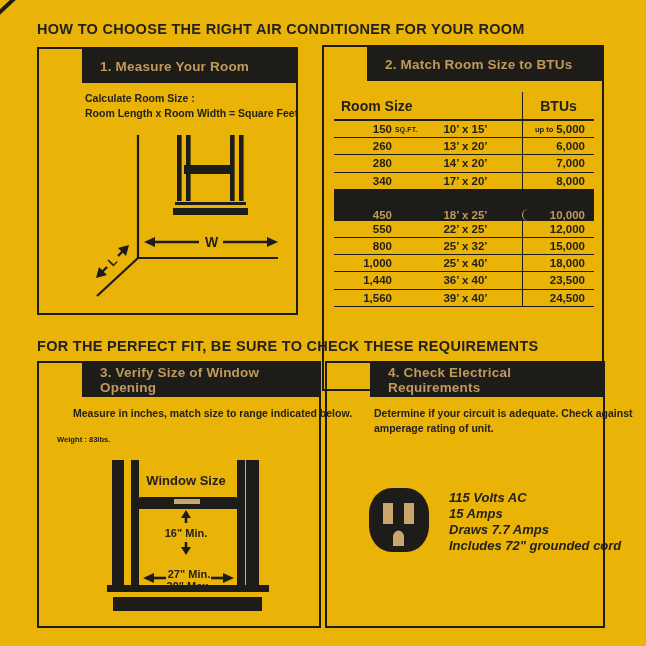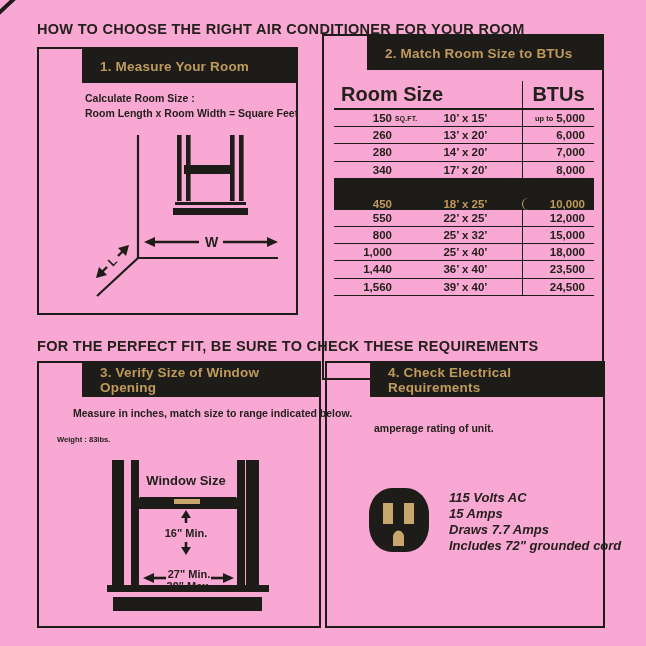--- a/index.html
+++ b/index.html
@@ -1,36 +1,36 @@
 <!DOCTYPE html>
 <html><head>
 <meta charset="utf-8">
 <style>
   html,body { margin:0; padding:0; }
   .stage {
     position:relative; width:646px; height:646px;
-    background:#f9a8d4; overflow:hidden;
+    background:#eab308; overflow:hidden;
     font-family:"Liberation Sans", sans-serif;
     font-weight:bold; color:#24211c;
   }
   .abs { position:absolute; }
   .section-title { font-size:14.5px; letter-spacing:0.3px; color:#24211c; white-space:nowrap; }
   .panel { position:absolute; border:2px solid #1e1c19; box-sizing:border-box;padding-left:43px; }
   .panel-header {
     height:34px; background:#1e1c19; color:#bf9a5b;
     display:flex; align-items:center; padding-left:18px;
     font-size:13.5px; letter-spacing:0.2px;
   }
   .body-note { font-size:10.5px; line-height:15px; white-space:nowrap;margin-left:28px; }
   .fine-note { font-size:7.6px; line-height:10px; white-space:nowrap; }
 
   
   .btu-table { position:absolute; left:10px; top:45px; width:260px; }
   .t-row { display:flex; align-items:stretch; }
-  .t-head { height:27px; border-bottom:2px solid #1e1c19; font-size:20px; }
+  .t-head { height:27px; border-bottom:2px solid #1e1c19; font-size:14px; }
   .t-head .h1 { flex:1; display:flex; align-items:center; padding-left:7px; }
   .t-head .h2 { width:72px; border-left:1.6px solid #1e1c19; display:flex; align-items:center; justify-content:center; box-sizing:border-box; }
   .d-row { height:16.2px; border-bottom:1.3px solid #1e1c19; font-size:11.5px; }
   .c-sqft { width:58px; display:flex; align-items:center; justify-content:flex-end; }
   .c-unit { width:26px; display:flex; align-items:center; padding-left:3px; font-size:6.8px; letter-spacing:0.2px; }
   .c-dims { flex:1; display:flex; align-items:center; justify-content:center; padding-right:12px; }
   .c-btu  { width:72px; border-left:1.3px solid #1e1c19; display:flex; align-items:center; justify-content:flex-end; padding-right:9px; box-sizing:border-box; }
   .up-to { font-size:7.5px; margin-right:3px; }
   .d-row.hl { height:31px; background:#1e1c19; color:#c09a5b; border-bottom:none;align-items:flex-end; }
   .d-row.hl .c-btu { border-left-color:#c9a66b;border-radius:13px; }
@@ -87,21 +87,21 @@
       <g>
         <line x1="85" y1="126" x2="79" y2="132" stroke="#1e1c19" stroke-width="2.4"></line>
         <polygon class="ink" points="90,121 87,132 79,124"></polygon>
         <line x1="68" y1="143" x2="62" y2="149" stroke="#1e1c19" stroke-width="2.4"></line>
         <polygon class="ink" points="57,154 60,143 68,151"></polygon>
         <text class="svg-label" x="70" y="142" font-size="12" transform="rotate(-45 73 138)">L</text>
       </g>
     </svg>
   </div>
 
-  <div class="panel" style="left:322px;top:34px;width:282px;height:346px">
+  <div class="panel" style="left:322px;top:45px;width:282px;height:346px">
     <div class="panel-header">
       <span>2. Match Room Size to BTUs</span>
     </div>
 
     <div class="btu-table">
       <div class="t-row t-head">
         <div class="h1">Room Size</div>
         <div class="h2">BTUs</div>
       </div>
 
@@ -227,20 +227,21 @@
         <line x1="172" y1="130" x2="187" y2="130" stroke="#1e1c19" stroke-width="2.6"></line>
         <polygon class="ink" points="195,130 184,125 184,135"></polygon>
       </g>
     </svg>
   </div>
 
   <div class="panel" style="left:325px;top:361px;width:280px;height:267px">
     <div class="panel-header">
       <span>4. Check Electrical Requirements</span>
     </div>
+    <div class="abs body-note" style="left:19px;top:43px">Determine if your circuit is adequate. Check against</div>
     <div class="abs body-note" style="left:19px;top:58px">amperage rating of unit.</div>
 
     <svg style="left:41px;top:124px" width="62" height="66" viewBox="0 0 62 66">
       <rect class="ink" x="1" y="1" width="60" height="64" rx="23" ry="26"></rect>
       <rect x="15" y="16" width="10" height="21" fill="#c9a66b"></rect>
       <rect x="36" y="16" width="10" height="21" fill="#c9a66b"></rect>
       <path d="M25,59 L25,50 A5.5,6.5 0 0 1 36,50 L36,59 Z" fill="#c9a66b"></path>
     </svg>
 
     <div class="abs spec-line" style="left:122px;top:127px">115 Volts AC</div>

